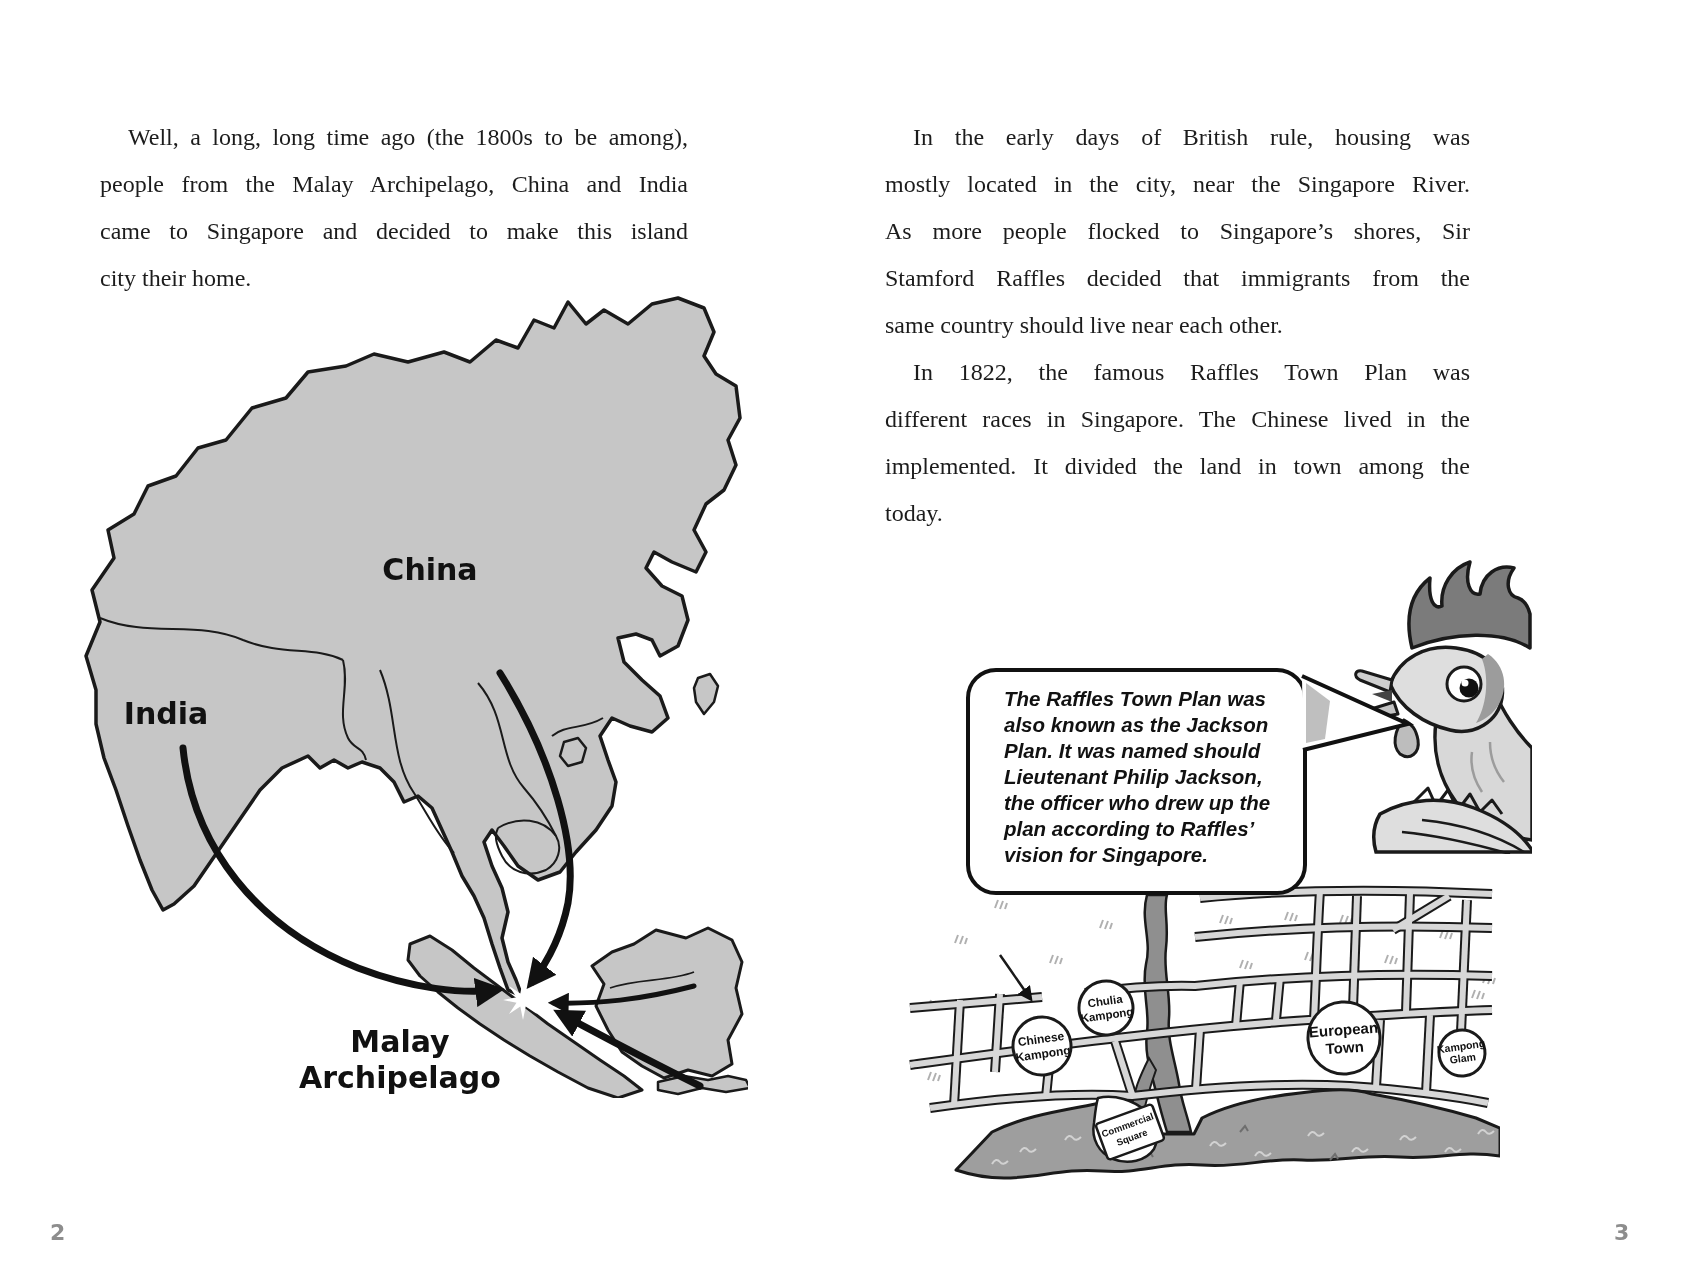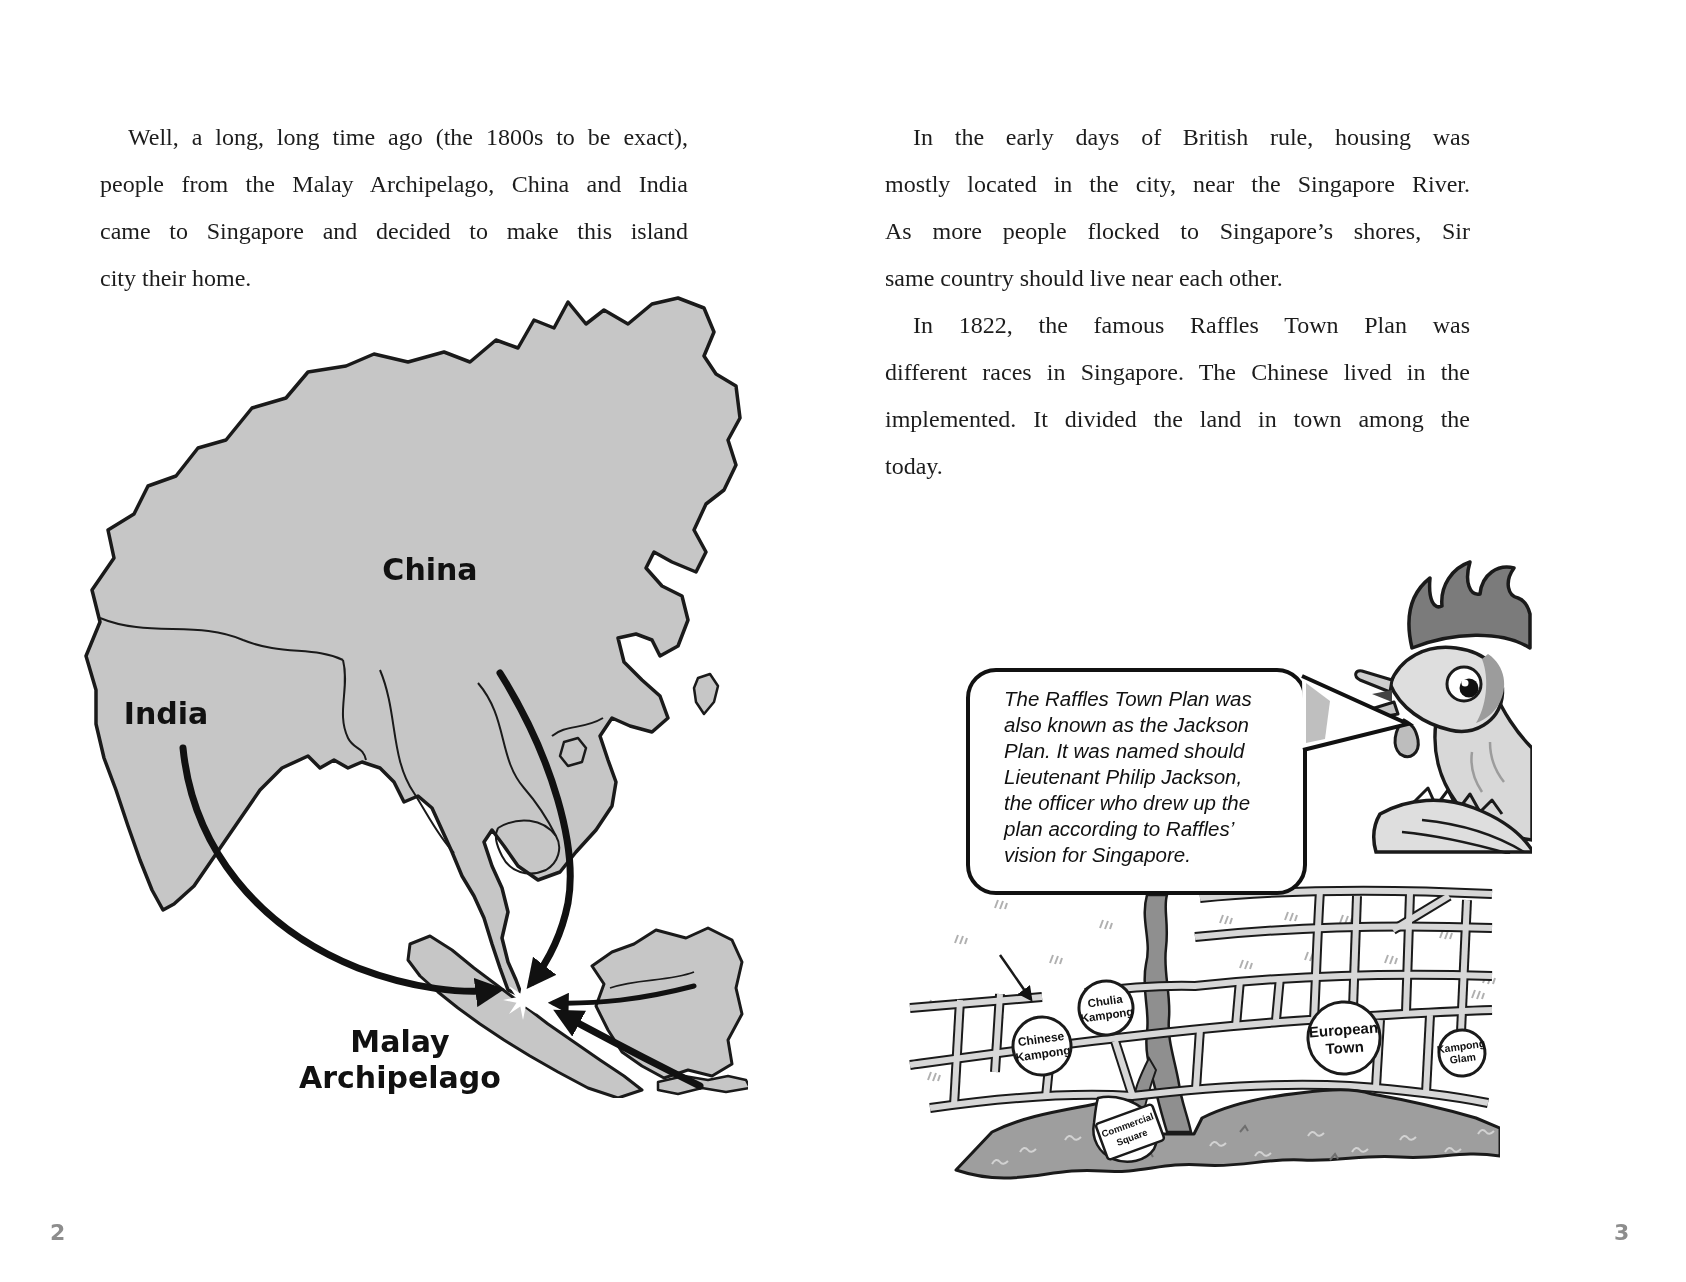--- a/index.html
+++ b/index.html
@@ -8,21 +8,21 @@
   
   .text-col{position:absolute;}
   .serif-line{font-family:"Liberation Serif",serif;font-size:24px;color:#1c1c1c;
               height:47px;line-height:47px;text-align:justify;text-align-last:justify;white-space:nowrap;}
   .serif-line.last{text-align-last:left;}
   .serif-line.indent{text-indent:28px;}
   
   .bubble{position:absolute;left:966px;top:668px;width:341px;height:227px;background:#ffffff;
           border:4px solid #111;border-radius:30px;box-sizing:border-box;z-index:3;}
   .bubble-text{position:absolute;left:1004px;top:686px;width:295px;z-index:5;
-               font-family:"Liberation Sans",sans-serif;font-weight:normal;font-style:italic;
+               font-family:"Liberation Sans",sans-serif;font-weight:bold;font-style:italic;
                font-size:20.5px;line-height:26px;color:#111;}
   .bubble-line{white-space:nowrap;}
   .tail-svg{position:absolute;left:1290px;top:655px;z-index:4;}
   .rooster-svg{position:absolute;left:1352px;top:552px;z-index:2;}
   .asia-svg{position:absolute;left:58px;top:288px;z-index:1;}
   .plan-svg{position:absolute;left:900px;top:860px;z-index:1;}
   .pageno{position:absolute;font-family:"DejaVu Sans",sans-serif;font-weight:bold;
           font-size:22px;color:#8d8d8d;z-index:6;}
   .pageno.left{left:50px;top:1220px;}
   .pageno.right{left:1614px;top:1220px;}
@@ -32,21 +32,21 @@
   .maplabel{font-family:"DejaVu Sans",sans-serif;font-weight:bold;fill:#111;text-anchor:middle;}
   .circlabel{font-family:"Liberation Sans",sans-serif;font-weight:bold;fill:#111;text-anchor:middle;}
 </style>
 </head>
 <body>
 
 <div class="canvas">
 
   <div>
     <div class="text-col" style="left:100px;top:114px;width:588px;">
-      <div class="serif-line indent">Well, a long, long time ago (the 1800s to be exact),</div>
+      <div class="serif-line indent">Well, a long, long time ago (the 1800s to be among),</div>
       <div class="serif-line">people from the Malay Archipelago, China and India</div>
       <div class="serif-line">came to Singapore and decided to make this island</div>
       <div class="serif-line last">city their home.</div>
     </div>
 
     <svg class="asia-svg" width="690" height="810" viewBox="0 0 690 810">
       <defs>
         <marker id="ah" viewBox="0 0 10 10" refX="7" refY="5" markerWidth="4.2" markerHeight="4.2" orient="auto-start-reverse">
           <path d="M0,0 L10,5 L0,10 Z" fill="#111"></path>
         </marker>
@@ -88,20 +88,21 @@
     </svg>
 
     <div class="pageno left">2</div>
   </div>
 
   <div>
     <div class="text-col" style="left:885px;top:114px;width:585px;">
       <div class="serif-line indent">In the early days of British rule, housing was</div>
       <div class="serif-line">mostly located in the city, near the Singapore River.</div>
       <div class="serif-line">As more people flocked to Singapore’s shores, Sir</div>
+      <div class="serif-line">Stamford Raffles decided that immigrants from the</div>
       <div class="serif-line last">same country should live near each other.</div>
       <div class="serif-line indent">In 1822, the famous Raffles Town Plan was</div>
       <div class="serif-line">different races in Singapore. The Chinese lived in the</div>
       <div class="serif-line">implemented. It divided the land in town among the</div>
       <div class="serif-line last">today.</div>
     </div>
 
     <svg class="plan-svg" width="600" height="320" viewBox="0 0 600 320">
       <defs>
         <marker id="ah2" viewBox="0 0 10 10" refX="7" refY="5" markerWidth="6" markerHeight="6" orient="auto-start-reverse">

